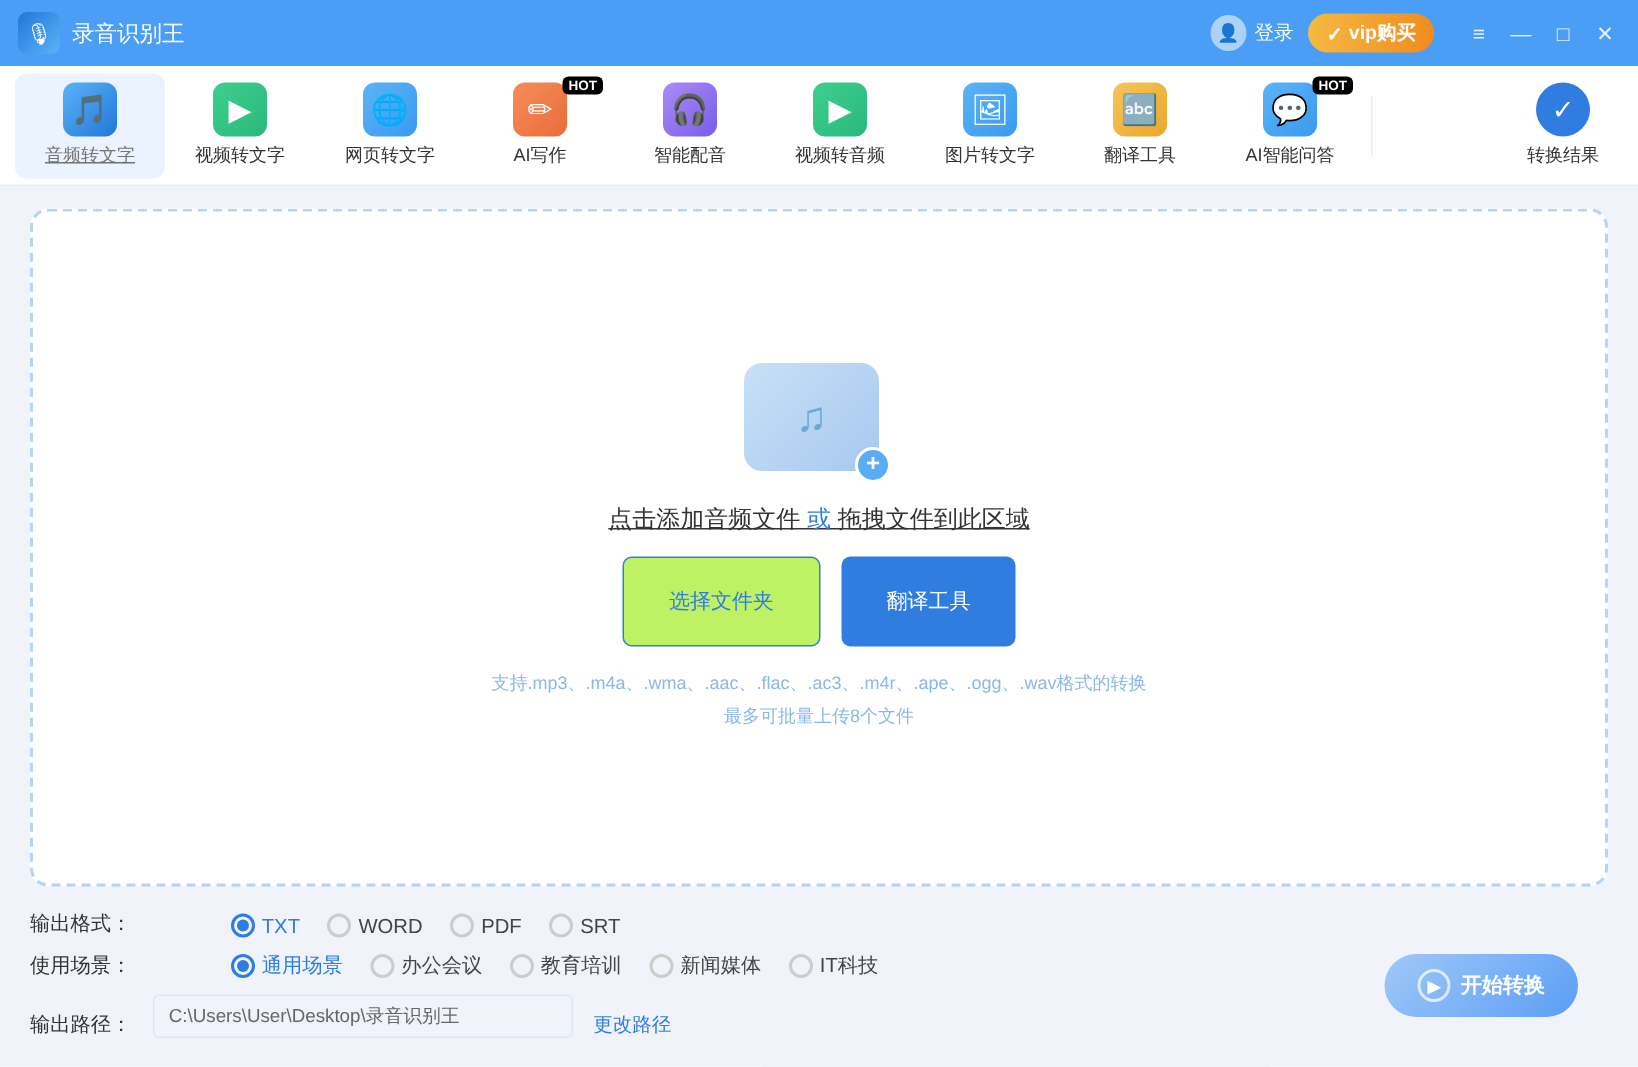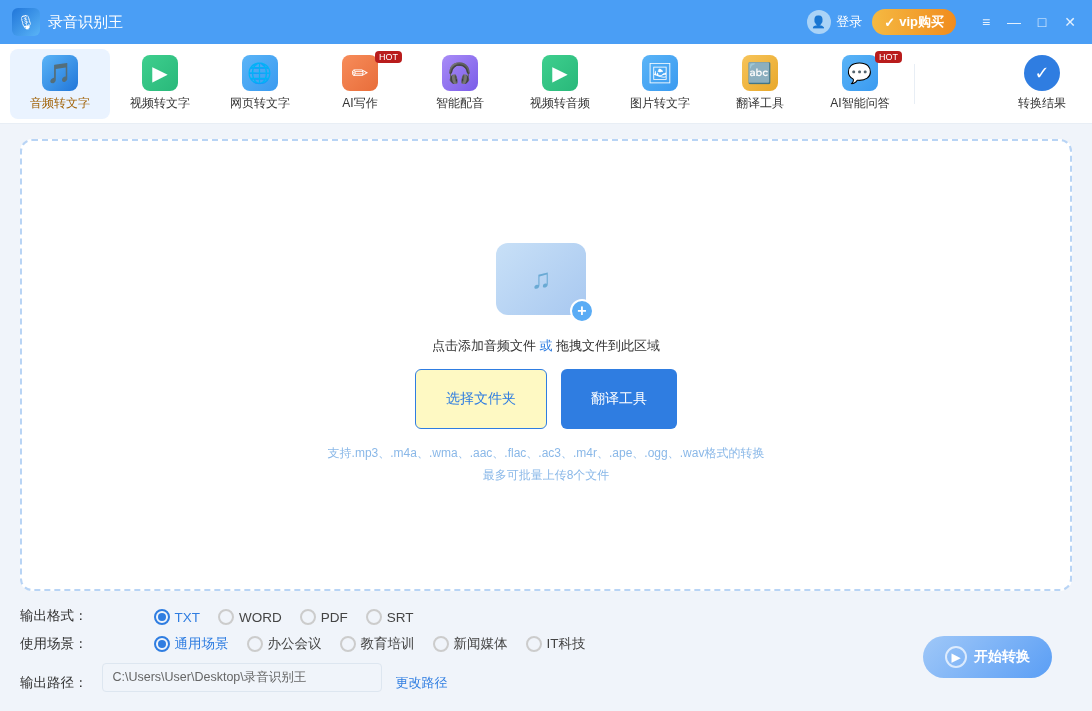--- a/index.html
+++ b/index.html
@@ -128,32 +128,33 @@
       align-items: center;
       justify-content: center;
       font-size: 20px;
     }
     .nav-label {
       font-size: 12px;
       color: #333;
       text-align: center;
     }
     .nav-item.active .nav-label {
-      color: #a16207;
+      color: #737373;
+      text-decoration: underline;
     }
     .hot-badge {
       position: absolute;
       top: 2px;
       right: 8px;
-      background: #b91c1c;
+      background: #000000;
       color: white;
       font-size: 9px;
       padding: 1px 4px;
       border-radius: 4px;
-      font-weight: normal;
+      font-weight: bold;
     }
     .nav-separator {
       width: 1px;
       height: 40px;
       background: #e8eef5;
       margin: 0 4px;
     }
     .nav-result {
       display: flex;
       flex-direction: column;
@@ -228,36 +229,37 @@
       border-radius: 50%;
       display: flex;
       align-items: center;
       justify-content: center;
       color: white;
       font-size: 16px;
       font-weight: bold;
       border: 2px solid white;
     }
     .drop-text {
-      font-size: 13px;
+      font-size: 16px;
       color: #333;
+      text-decoration: underline;
     }
     .drop-text span.link {
       color: #2f7de1;
     }
     .drop-buttons {
       display: flex;
       gap: 14px;
     }
     .btn-folder {
       padding: 20px 30px;
       border: 1.5px solid #2f7de1;
       border-radius: 6px;
       color: #2f7de1;
-      background: #fef9c3;
+      background: #bef264;
       font-size: 14px;
       cursor: pointer;
     }
     .btn-add {
       padding: 8px 30px;
       background: #2f7de1;
       border-radius: 6px;
       color: white;
       border: none;
       font-size: 14px;

